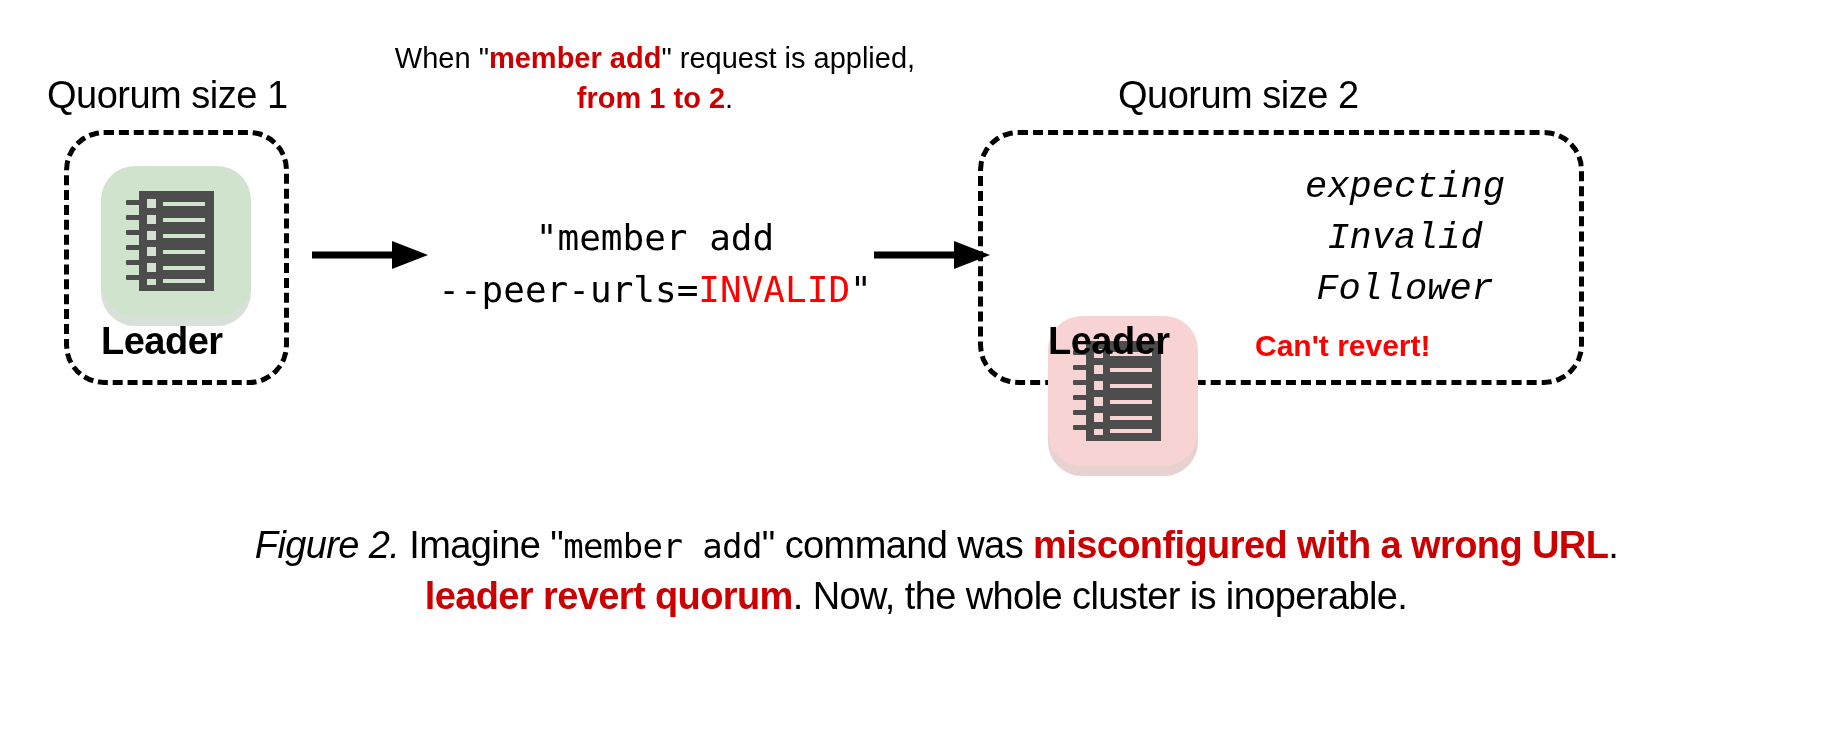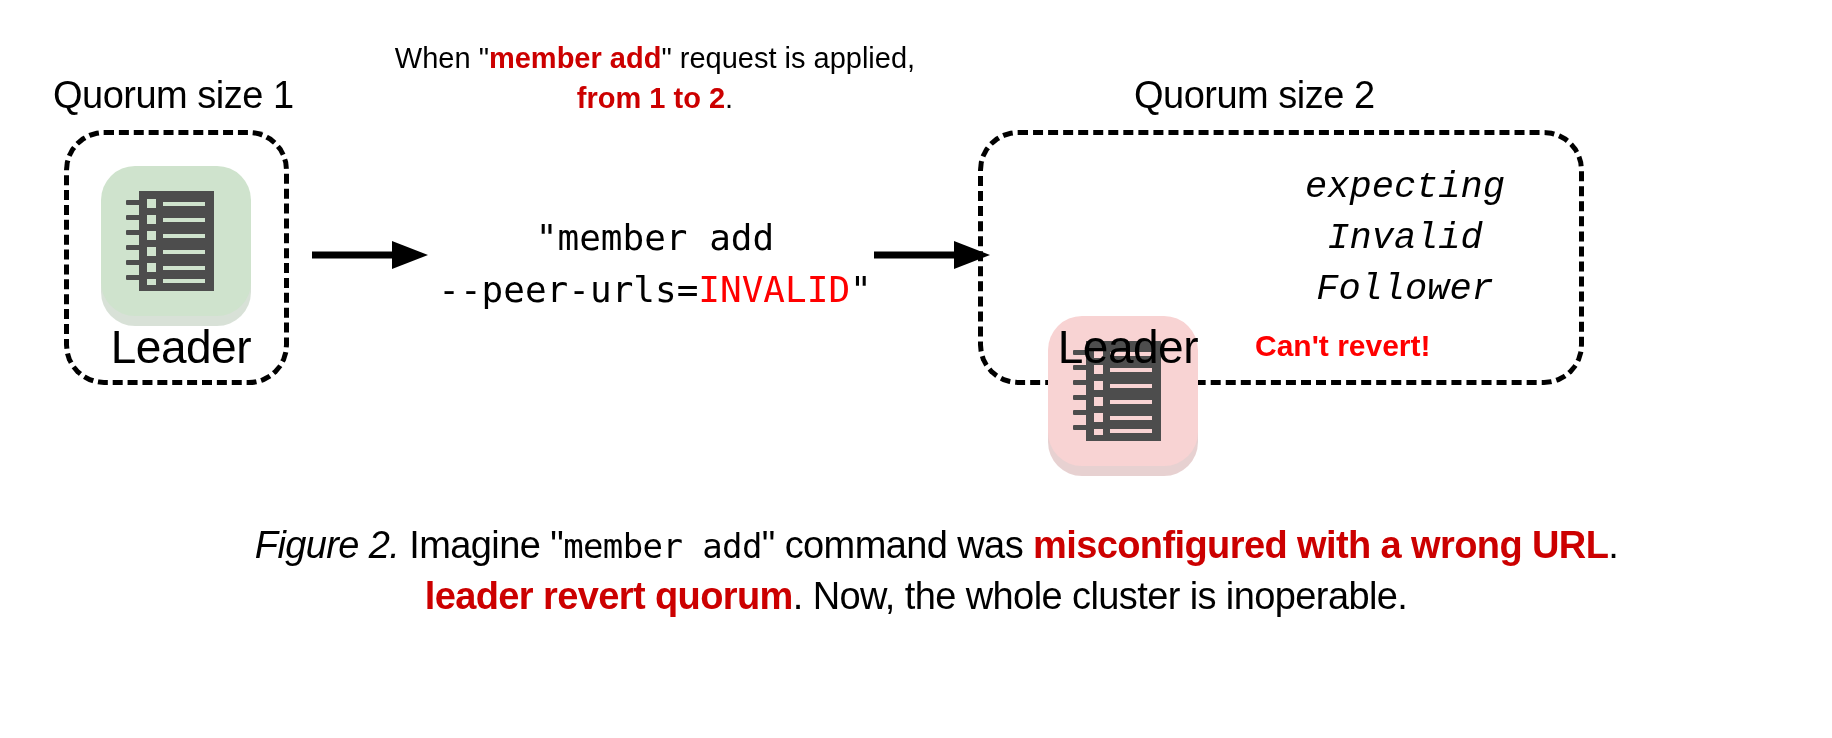--- a/index.html
+++ b/index.html
@@ -60,24 +60,25 @@
     height: 150px;
     border-radius: 34px;
     opacity: 0.45;
   }
   .icon-svg {
     position: absolute;
     left: 0; top: 0;
   }
 
   .node-label {
-    font-size: 46px;
-    text-align: right;
+    font-size: 38px;
+    text-align: left;
     white-space: nowrap;
     letter-spacing: -0.5px;
+    font-weight: bold;
   }
 
   
   .arrow { position: absolute; }
 
   
   .top-note {
     font-size: 29px;
     line-height: 40px;
     text-align: center;
@@ -122,21 +123,21 @@
     line-height: 50px;
     font-stretch: condensed;
     letter-spacing: -0.6px;
   }
   .caption .fig-num { font-style: italic; margin-left: 41px; }
   .caption .mono { font-size: 34px; }
 </style>
 </head>
 <body>
 
-<div class="abs quorum-label" style="left:53px; top:74px;">Quorum size 1</div>
+<div class="abs quorum-label" style="left:47px; top:74px;">Quorum size 1</div>
 
 <div class="abs cluster-box" style="left:64px; top:130px; width:225px; height:255px;"></div>
 
 <div class="abs server-icon" style="left:101px; top:166px;">
   <div class="icon-plate-shadow" style="background:#a8bda6;"></div>
   <div class="icon-plate" style="background:#cfe3cd;"></div>
   <svg class="icon-svg" width="150" height="150" viewBox="0 0 150 150">
 
     <g fill="#4d4d4d">
       <rect x="25" y="34" width="16" height="5" rx="1"></rect>
@@ -187,21 +188,21 @@
   <div>
     <span>--peer-urls=</span><span class="bright-red">INVALID</span><span>"</span>
   </div>
 </div>
 
 <svg class="arrow" width="120" height="40" style="left:872px; top:235px;">
   <line x1="2" y1="20" x2="88" y2="20" stroke="#000" stroke-width="7"></line>
   <polygon points="82,6 118,20 82,34" fill="#000"></polygon>
 </svg>
 
-<div class="abs quorum-label" style="left:1118px; top:74px;margin-left:16px;">Quorum size 2</div>
+<div class="abs quorum-label" style="left:1118px; top:74px;">Quorum size 2</div>
 
 <div class="abs cluster-box" style="left:978px; top:130px; width:606px; height:255px;"></div>
 
 <div class="abs server-icon" style="left:1048px; top:166px;">
   <div class="icon-plate-shadow" style="background:#c99a9a;"></div>
   <div class="icon-plate" style="background:#f8d3d3;"></div>
   <svg class="icon-svg" width="150" height="150" viewBox="0 0 150 150">
     <g fill="#4d4d4d">
       <rect x="25" y="34" width="16" height="5" rx="1"></rect>
       <rect x="25" y="49" width="16" height="5" rx="1"></rect>

